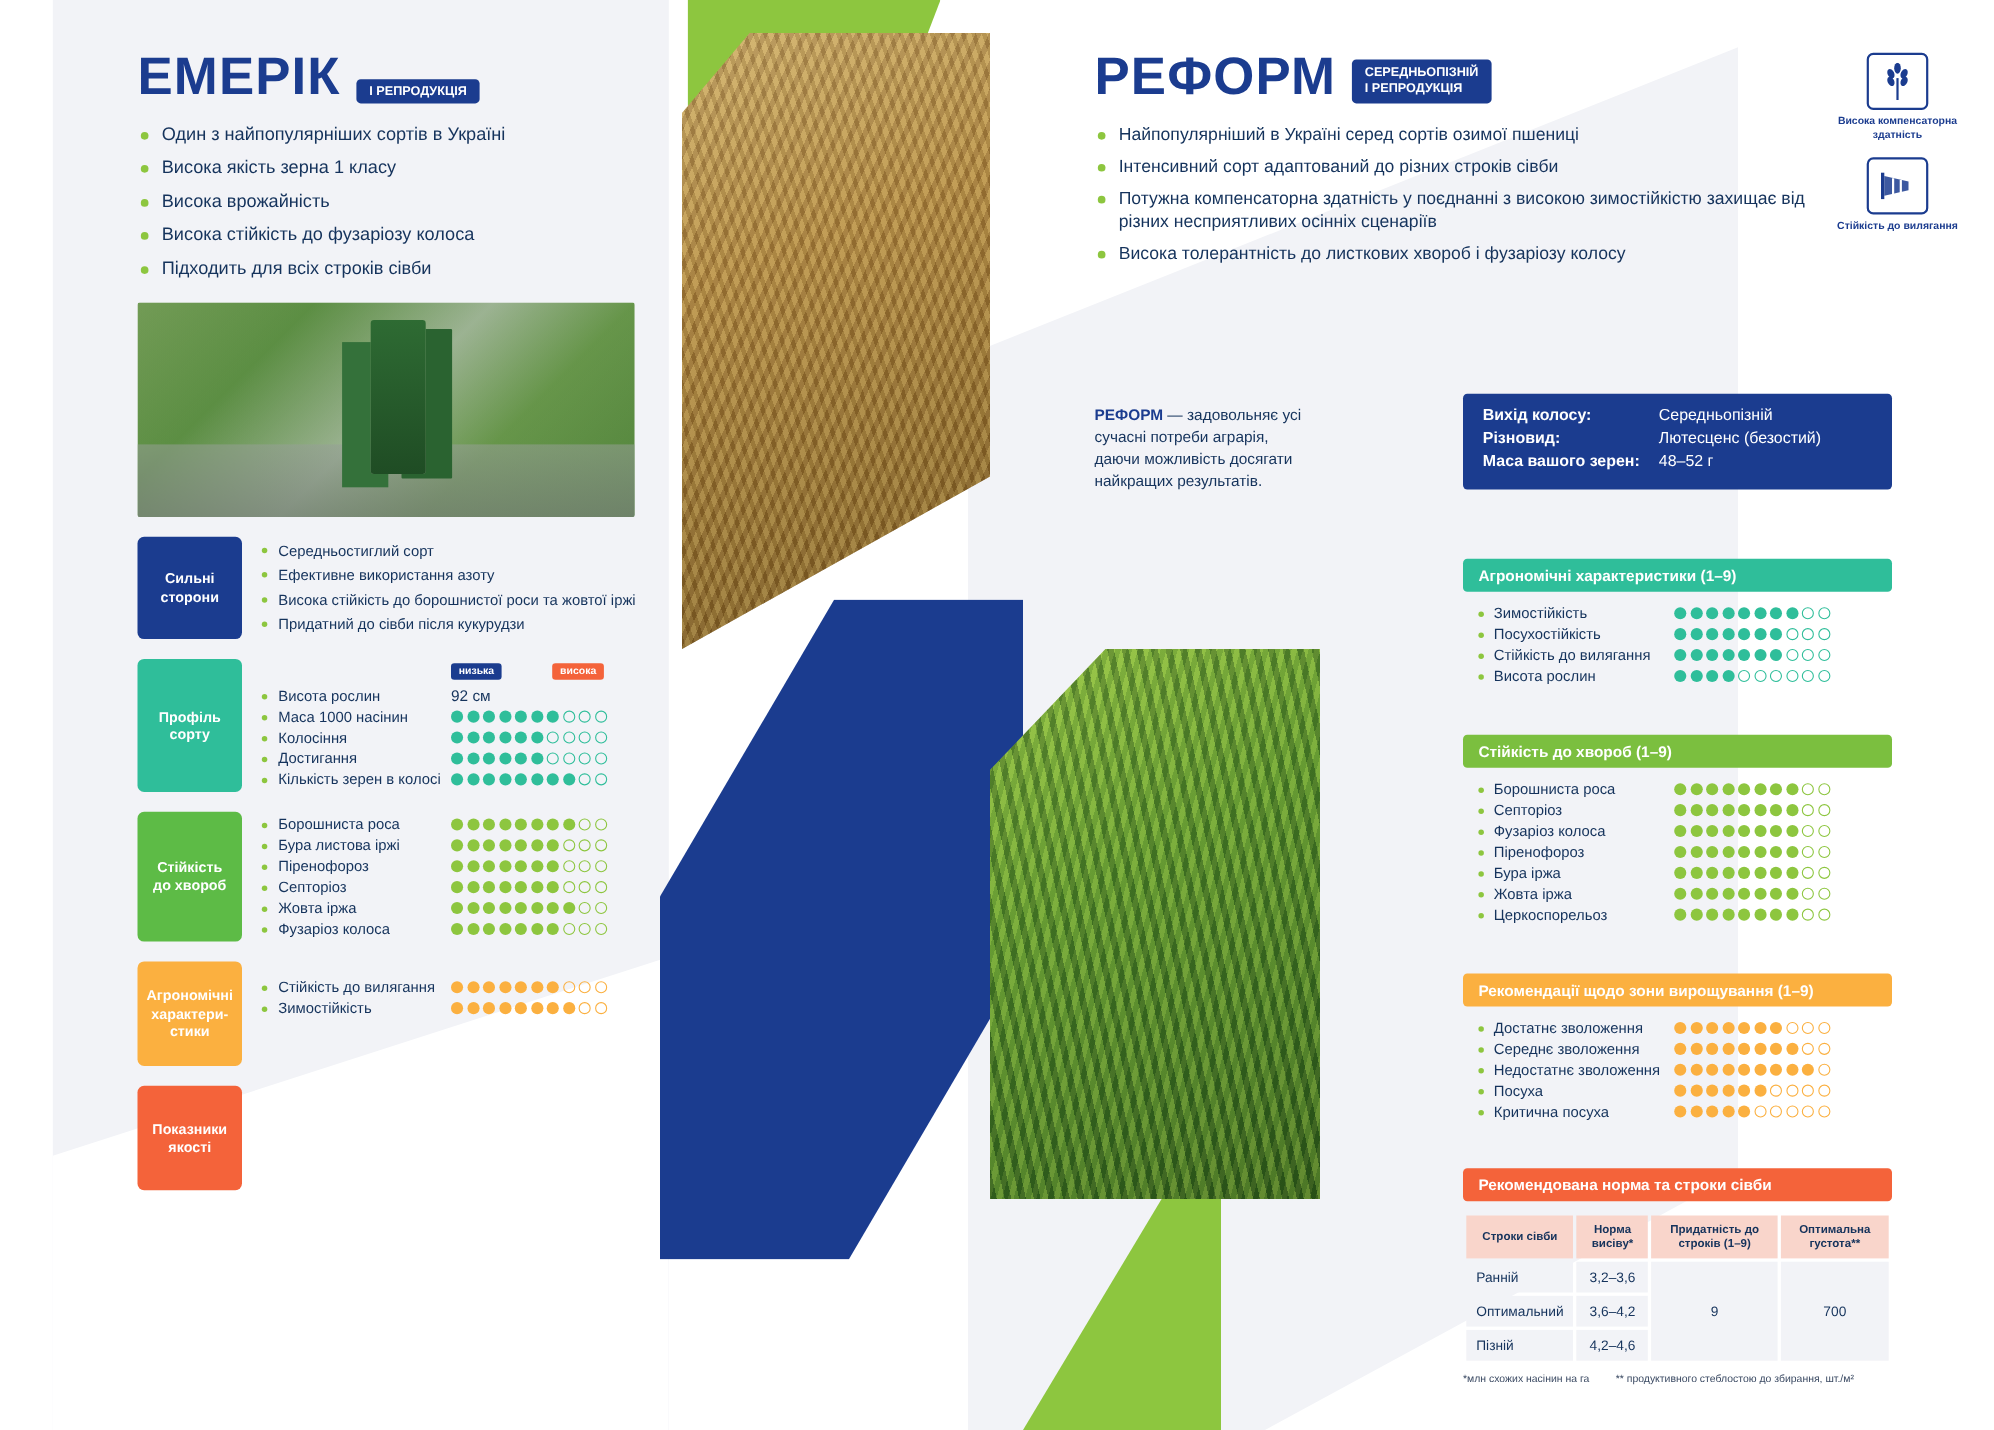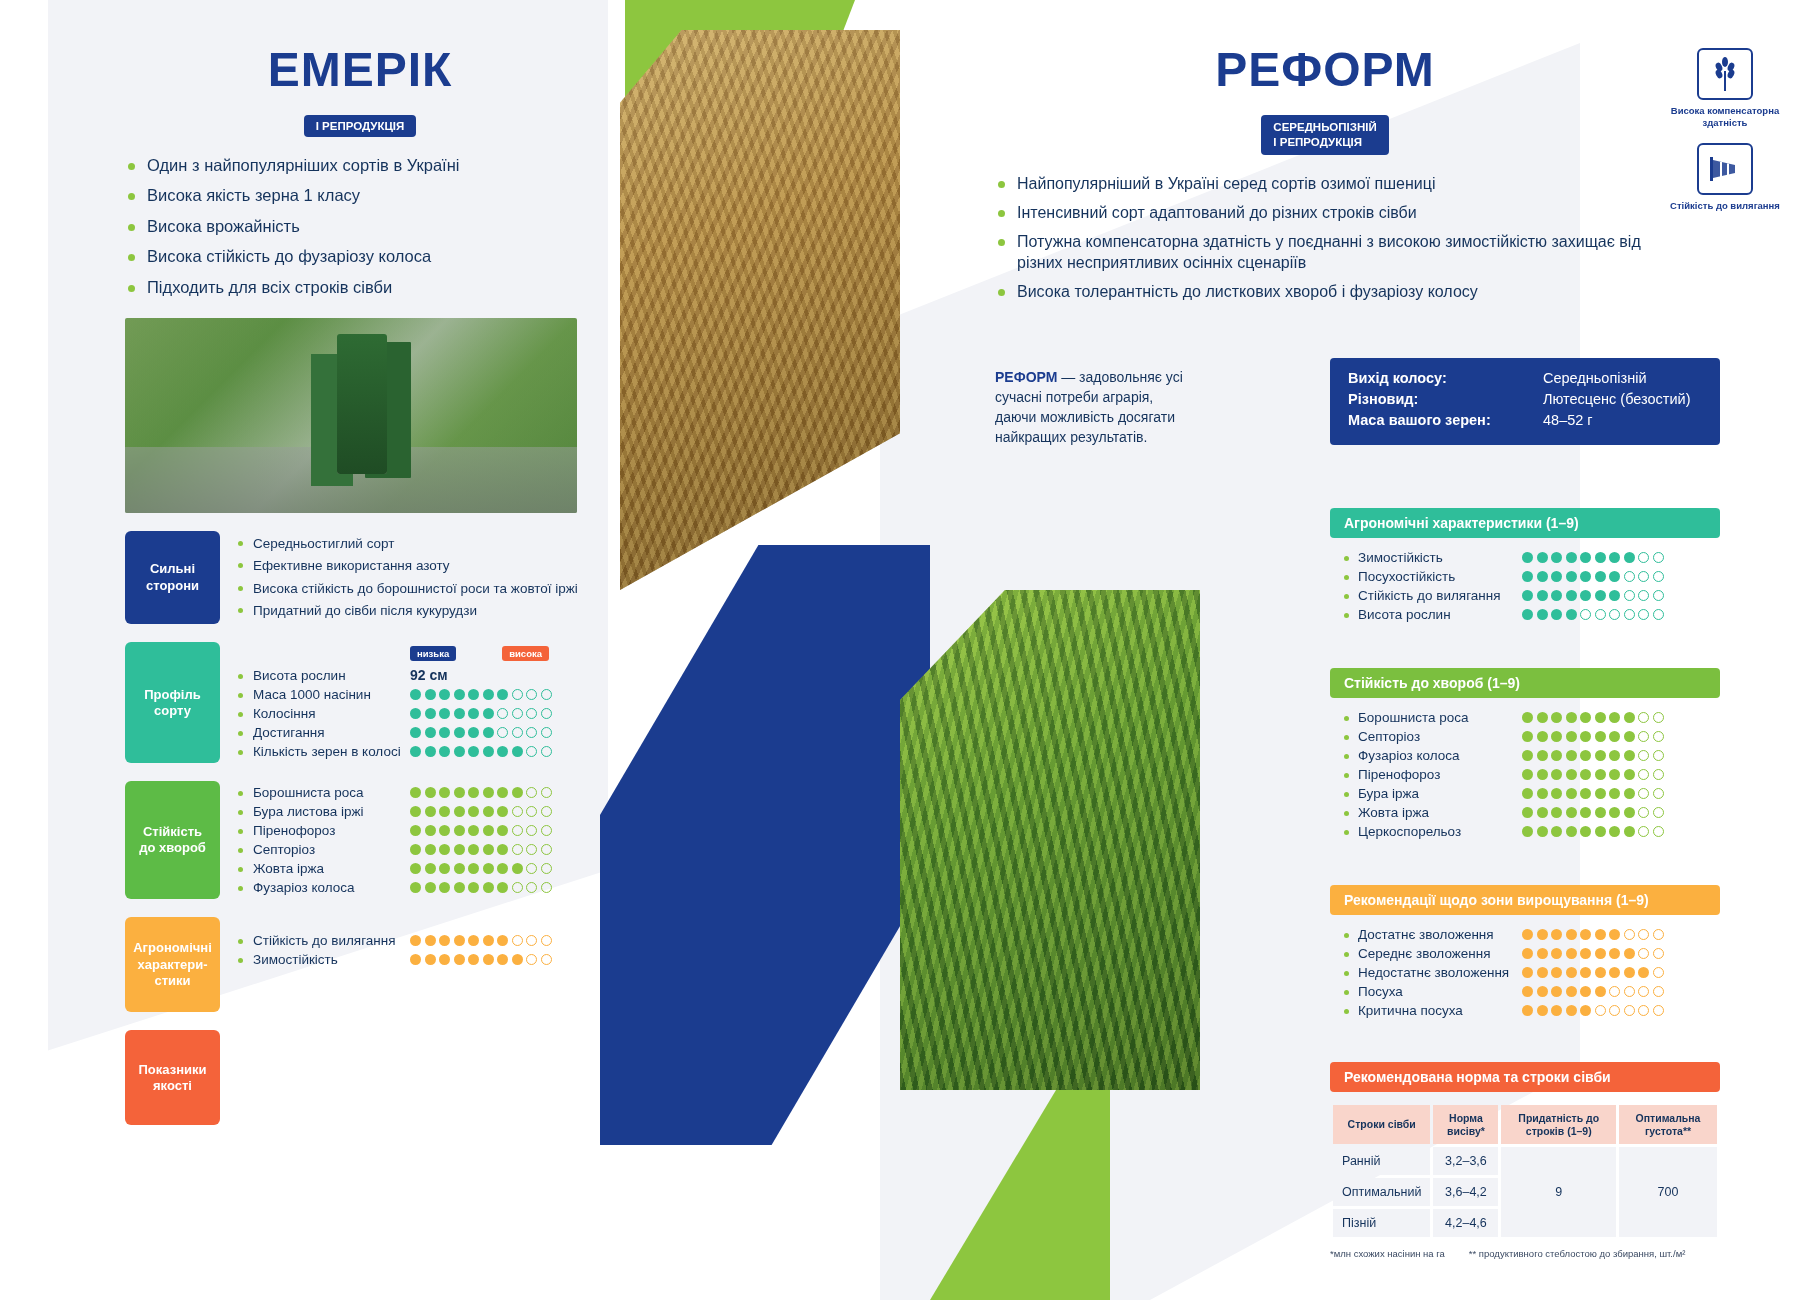--- a/index.html
+++ b/index.html
@@ -70,21 +70,21 @@
     background:
       repeating-linear-gradient(78deg, rgba(30,70,20,.35) 0 6px, rgba(150,200,70,.30) 6px 13px),
       repeating-linear-gradient(105deg, rgba(40,90,25,.25) 0 5px, rgba(180,215,90,.22) 5px 10px),
       linear-gradient(150deg,#9ec94a 0%, #5f9630 40%, #3d6b22 75%, #2d5018 100%);
   }
 
   .content { position:relative; z-index:2; }
 
   
   .left-col { position:absolute; left:125px; top:46px; width:470px; }
-  .brand-row { display:flex; align-items:center; gap:14px;flex-direction:column; }
+  .brand-row { display:flex; align-items:flex-end; gap:14px; }
   .brand-emerik {
     font-size:48px; font-weight:bold; color:#1b3c8f; letter-spacing:1px; line-height:1;
   }
   .tag-blue {
     background:#1b3c8f; color:#fff; font-size:11.5px; font-weight:bold;
     padding:5px 12px; border-radius:4px; white-space:nowrap; margin-top:7px;
   }
   .bullets { margin-top:18px; }
   .bullets li {
     list-style:none; position:relative; padding-left:22px; margin-bottom:9px;
@@ -145,21 +145,21 @@
   }
   .dots { display:flex; gap:3.5px; }
   .dot { width:11px; height:11px; border-radius:50%; box-sizing:border-box; }
   .scale-row { display:flex; align-items:center; margin-bottom:6px; margin-left:172px; }
   .scale-tag {
     font-size:9.5px; font-weight:bold; color:#fff; padding:2px 7px; border-radius:3px;
   }
   .scale-low { background:#1b3c8f; }
   .scale-high{ background:#f4633a; }
   .scale-gap { width:46px; }
-  .val-txt { font-size:14px; font-weight:bold; color:#15335c; margin-left:0; }
+  .val-txt { font-size:14px; font-weight:normal; color:#15335c; margin-left:0; }
 
   
   .right-col { position:absolute; left:995px; top:46px; width:660px; }
   .brand-reform { font-size:48px; font-weight:bold; color:#1b3c8f; letter-spacing:1px; line-height:1; }
   .tag-blue2 {
     background:#1b3c8f; color:#fff; font-size:11.5px; font-weight:bold;
     padding:5px 12px; border-radius:4px; white-space:nowrap; margin-top:7px; line-height:1.3;
   }
   .r-bullets li {
     list-style:none; position:relative; padding-left:22px; margin-bottom:8px;
@@ -184,21 +184,21 @@
     position:absolute; left:995px; top:368px; width:200px;
     font-size:14px; color:#15335c; line-height:1.42;
   }
   .reform-note b { color:#1b3c8f; }
 
   
   .info-box {
     position:absolute; left:1330px; top:358px; width:390px;
     background:#1b3c8f; color:#fff; border-radius:4px; padding:12px 18px;
   }
-  .info-row { display:flex; font-size:14.5px; margin-bottom:5px;gap:35px; }
+  .info-row { display:flex; font-size:14.5px; margin-bottom:5px; }
   .info-k { width:160px; font-weight:bold; }
   .info-v { flex:1; }
 
   
   .sec {
     position:absolute; left:1330px; width:390px;
   }
   .sec-head {
     color:#fff; font-size:14px; font-weight:bold; padding:7px 14px; border-radius:4px;
   }

